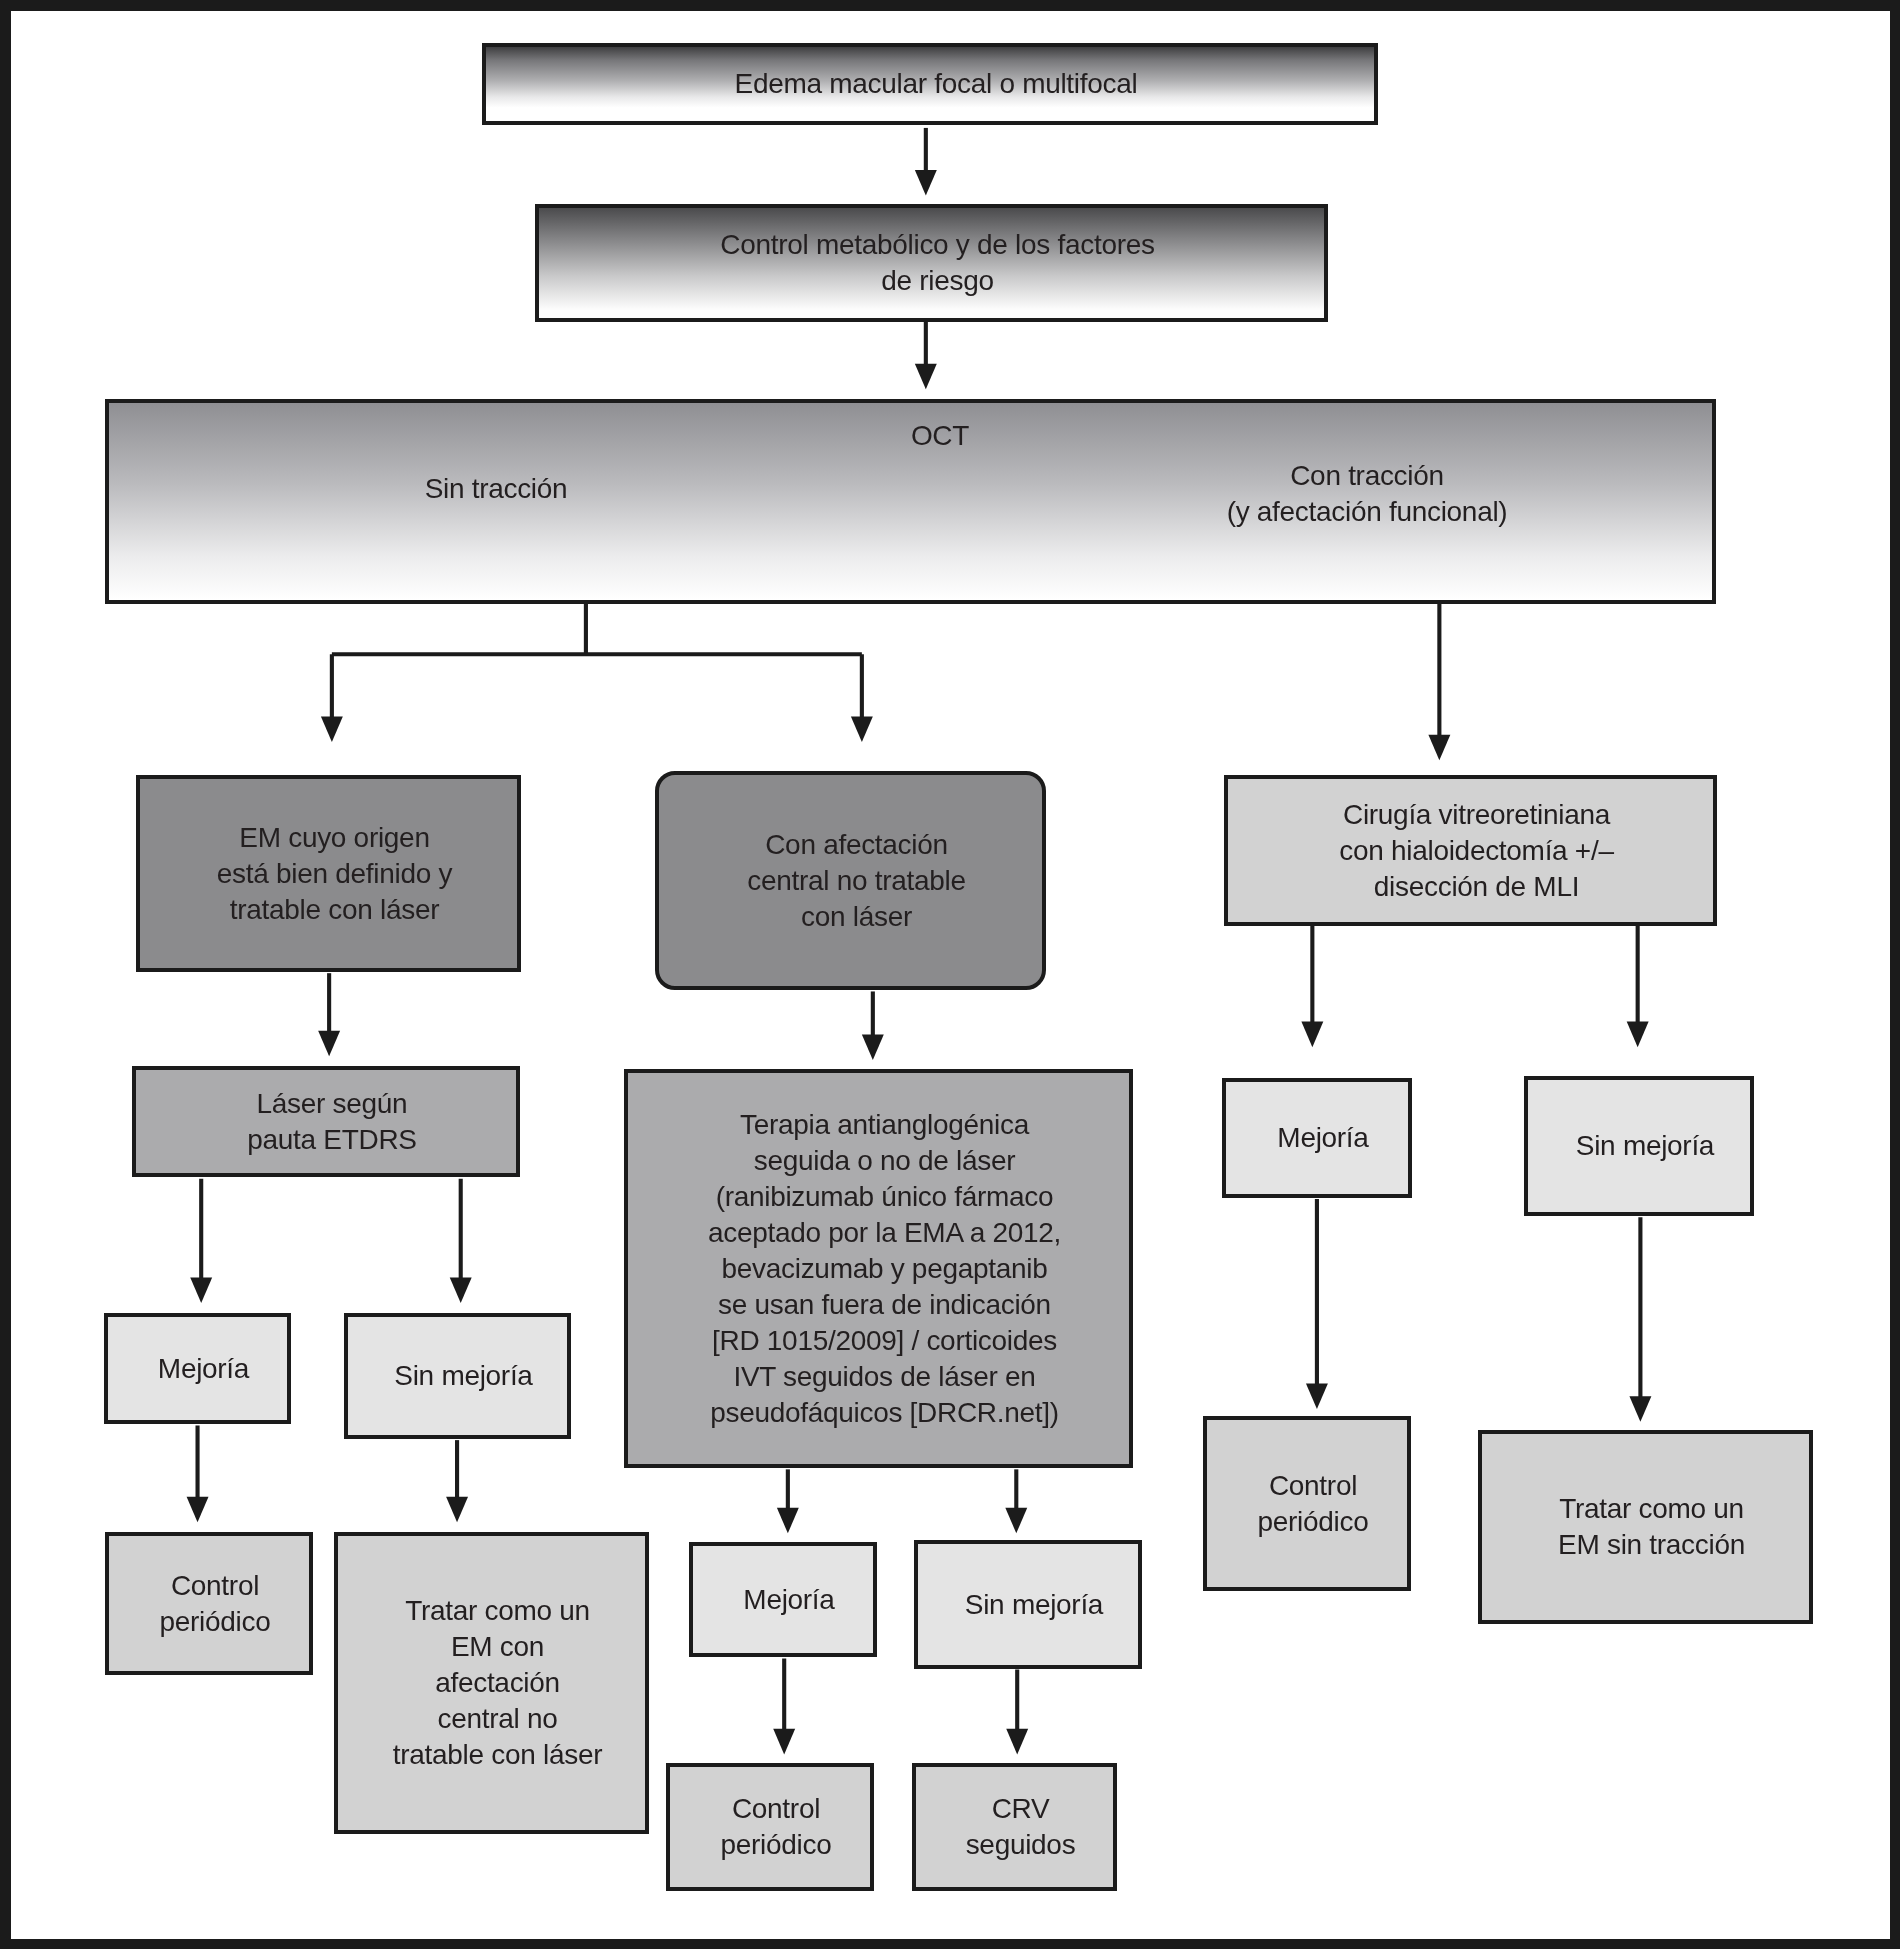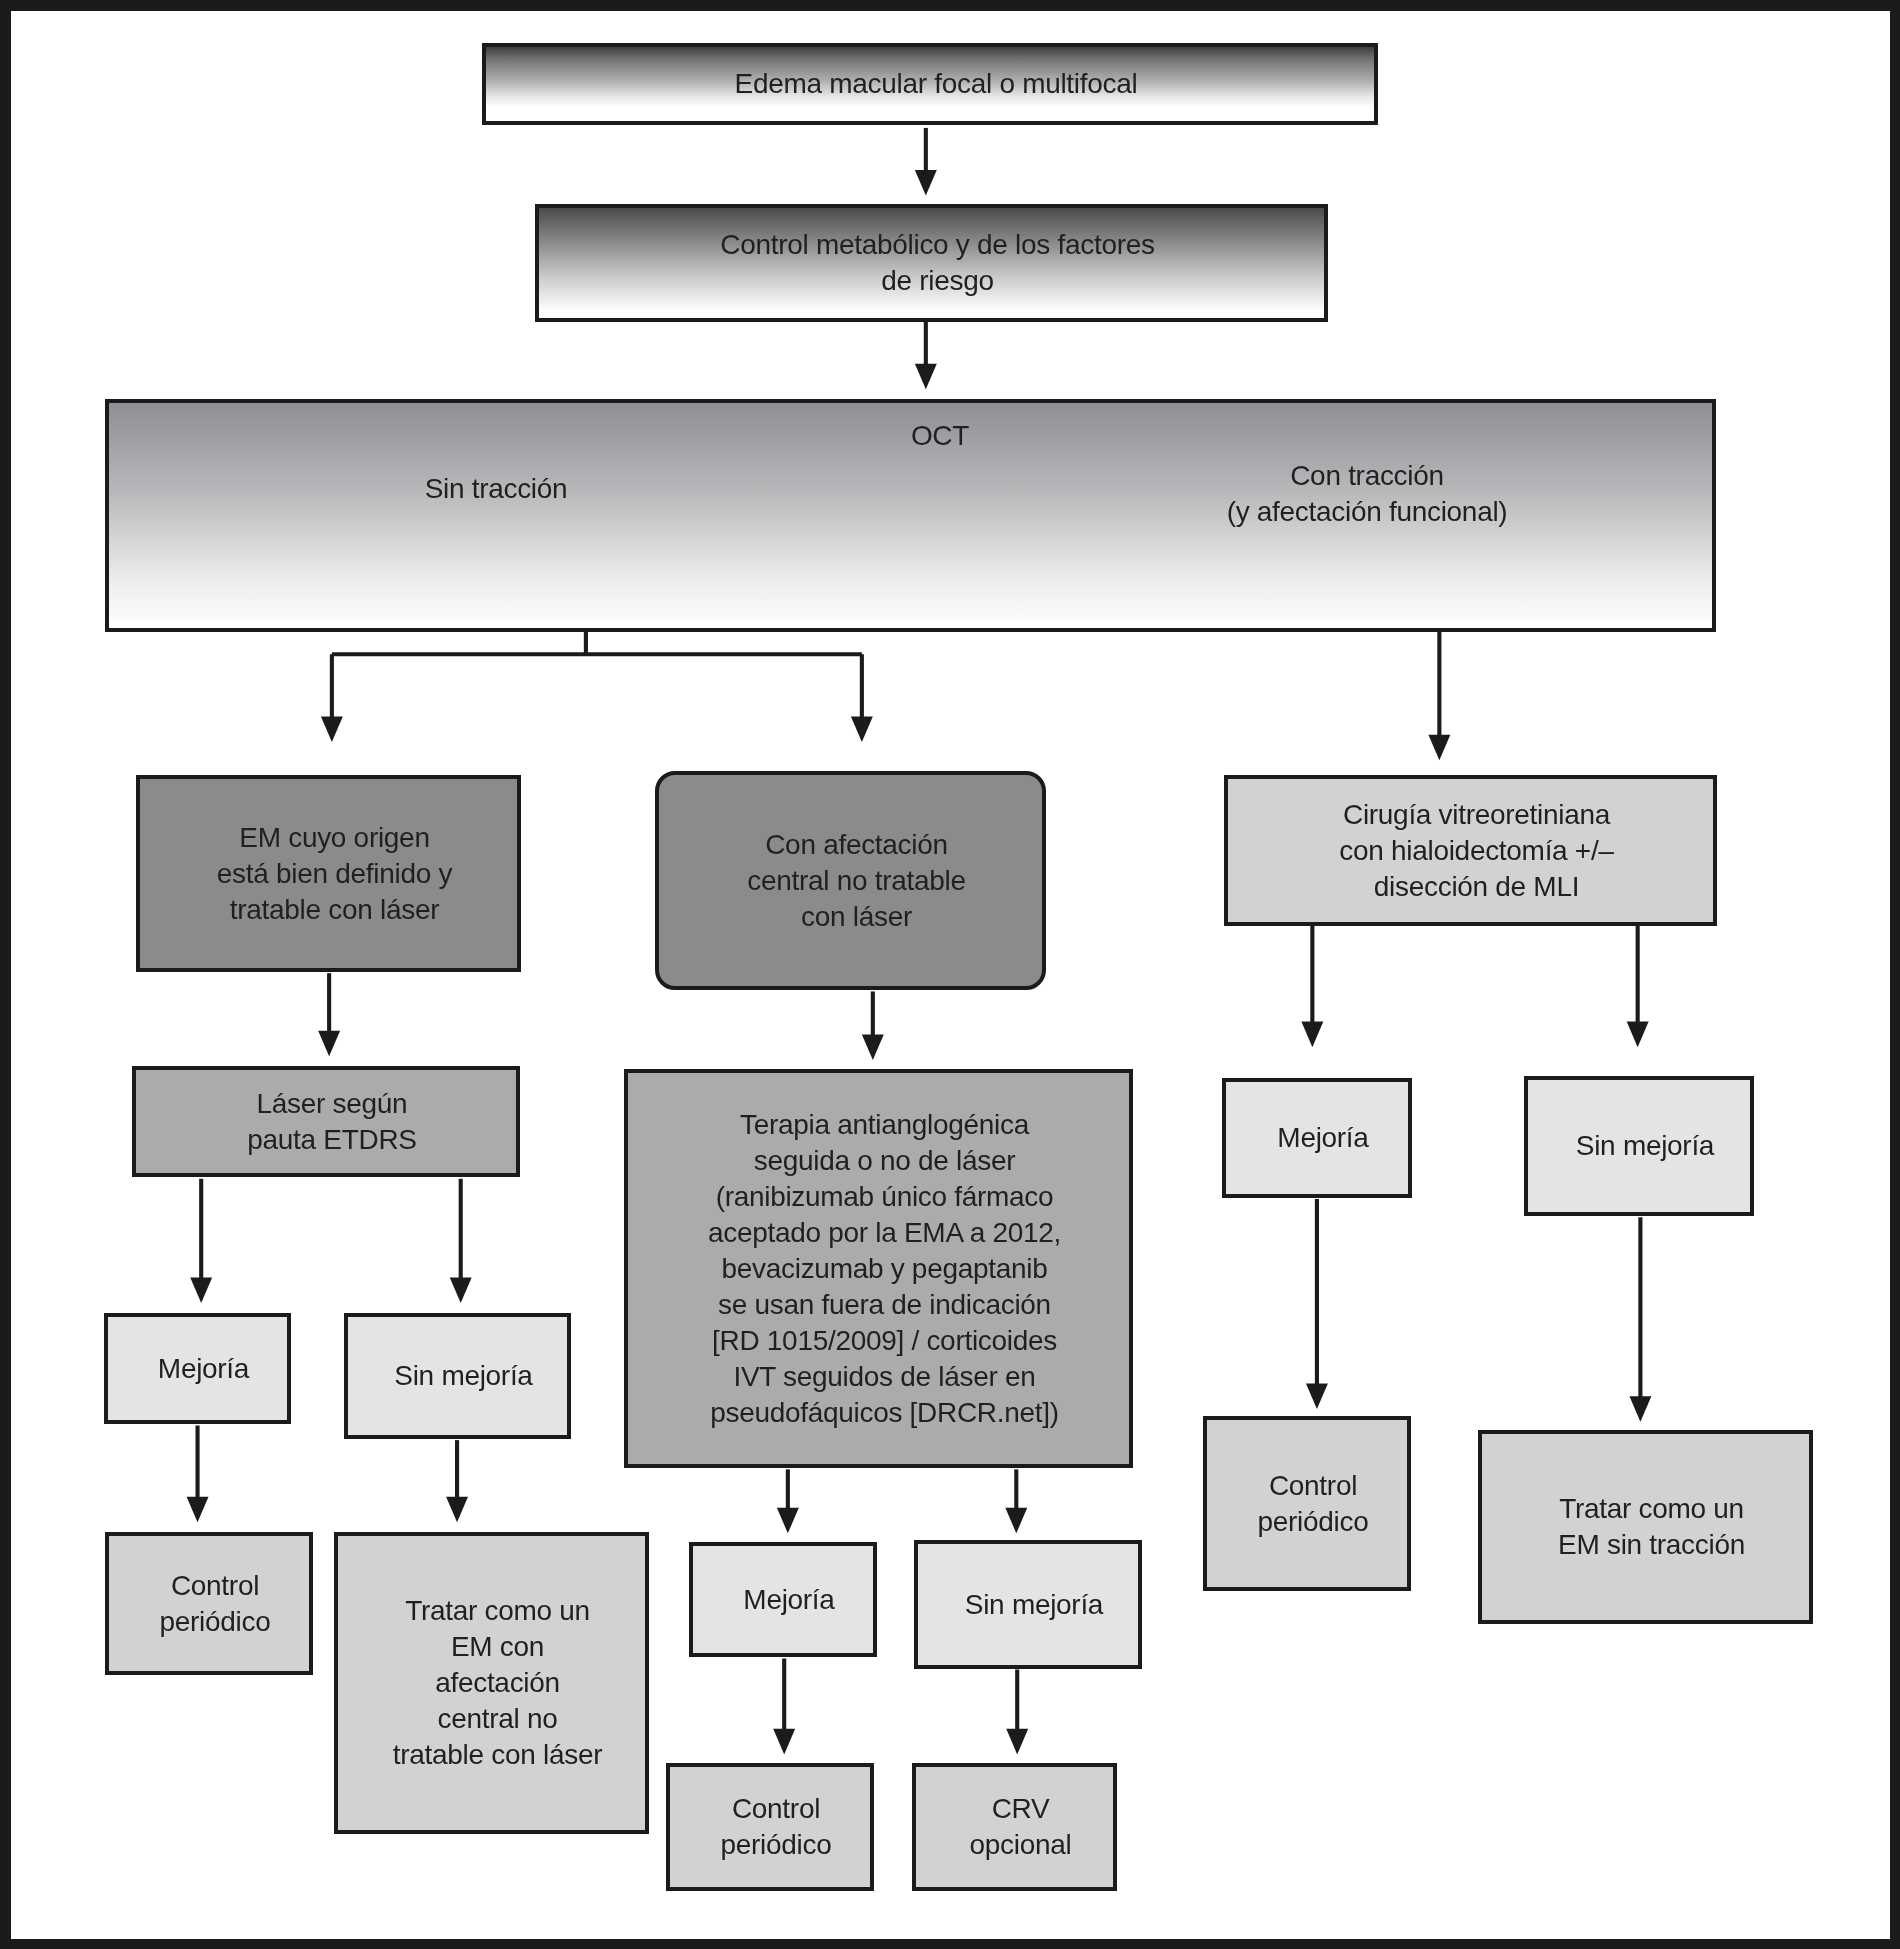--- a/index.html
+++ b/index.html
@@ -19,21 +19,21 @@
   .grad-a{background:linear-gradient(180deg,#3f3f41 0%,#77777a 18%,#aeaeb0 45%,#e9e9ea 68%,#ffffff 82%);}
   .grad-b{background:linear-gradient(180deg,#4b4b4d 0%,#88888a 30%,#c9c9ca 62%,#fcfcfc 92%);align-items:center;}
   .grad-oct{background:linear-gradient(180deg,#8f8f93 0%,#b9b9bc 40%,#ececed 78%,#ffffff 100%);}
   .dark{background:#8b8b8d;}
   .med{background:#ababad;}
   .light{background:#e4e4e4;}
   .mid{background:#d2d2d2;}
 
   #n-root{left:482px;top:43px;width:896px;height:82px;}
   #n-control{left:535px;top:204px;width:793px;height:118px;}
-  #n-oct{left:105px;top:399px;width:1611px;height:233px;display:block;}
+  #n-oct{left:105px;top:399px;width:1611px;height:205px;display:block;}
   #n-oct .oct-title{position:absolute;top:14.6px;left:831px;transform:translateX(-50%);}
   #n-oct .oct-left{position:absolute;top:68px;left:387px;transform:translateX(-50%);white-space:pre-line;}
   #n-oct .oct-right{position:absolute;top:55px;left:1258px;transform:translateX(-50%);white-space:pre-line;text-align:center;}
   #n-em{left:136px;top:775px;width:385px;height:197px;}
   #n-afect{left:655px;top:771px;width:391px;height:219px;border-radius:20px;}
   #n-cirugia{left:1224px;top:775px;width:493px;height:151px;}
   #n-laser{left:132px;top:1066px;width:388px;height:111px;}
   #n-terapia{left:624px;top:1069px;width:509px;height:399px;}
   #n-mejoria-r{left:1222px;top:1078px;width:190px;height:120px;}
   #n-sinmej-r{left:1524px;top:1076px;width:230px;height:140px;}
@@ -229,18 +229,18 @@
 EM sin tracción</span>
   </div>
 
   <div class="node mid" id="n-control-m">
     <span>Control
 periódico</span>
   </div>
 
   <div class="node mid" id="n-crv">
     <span>CRV
-opcional</span>
+seguidos</span>
   </div>
 
   <div class="frame"></div>
 </div>
 
 
 </body></html>

